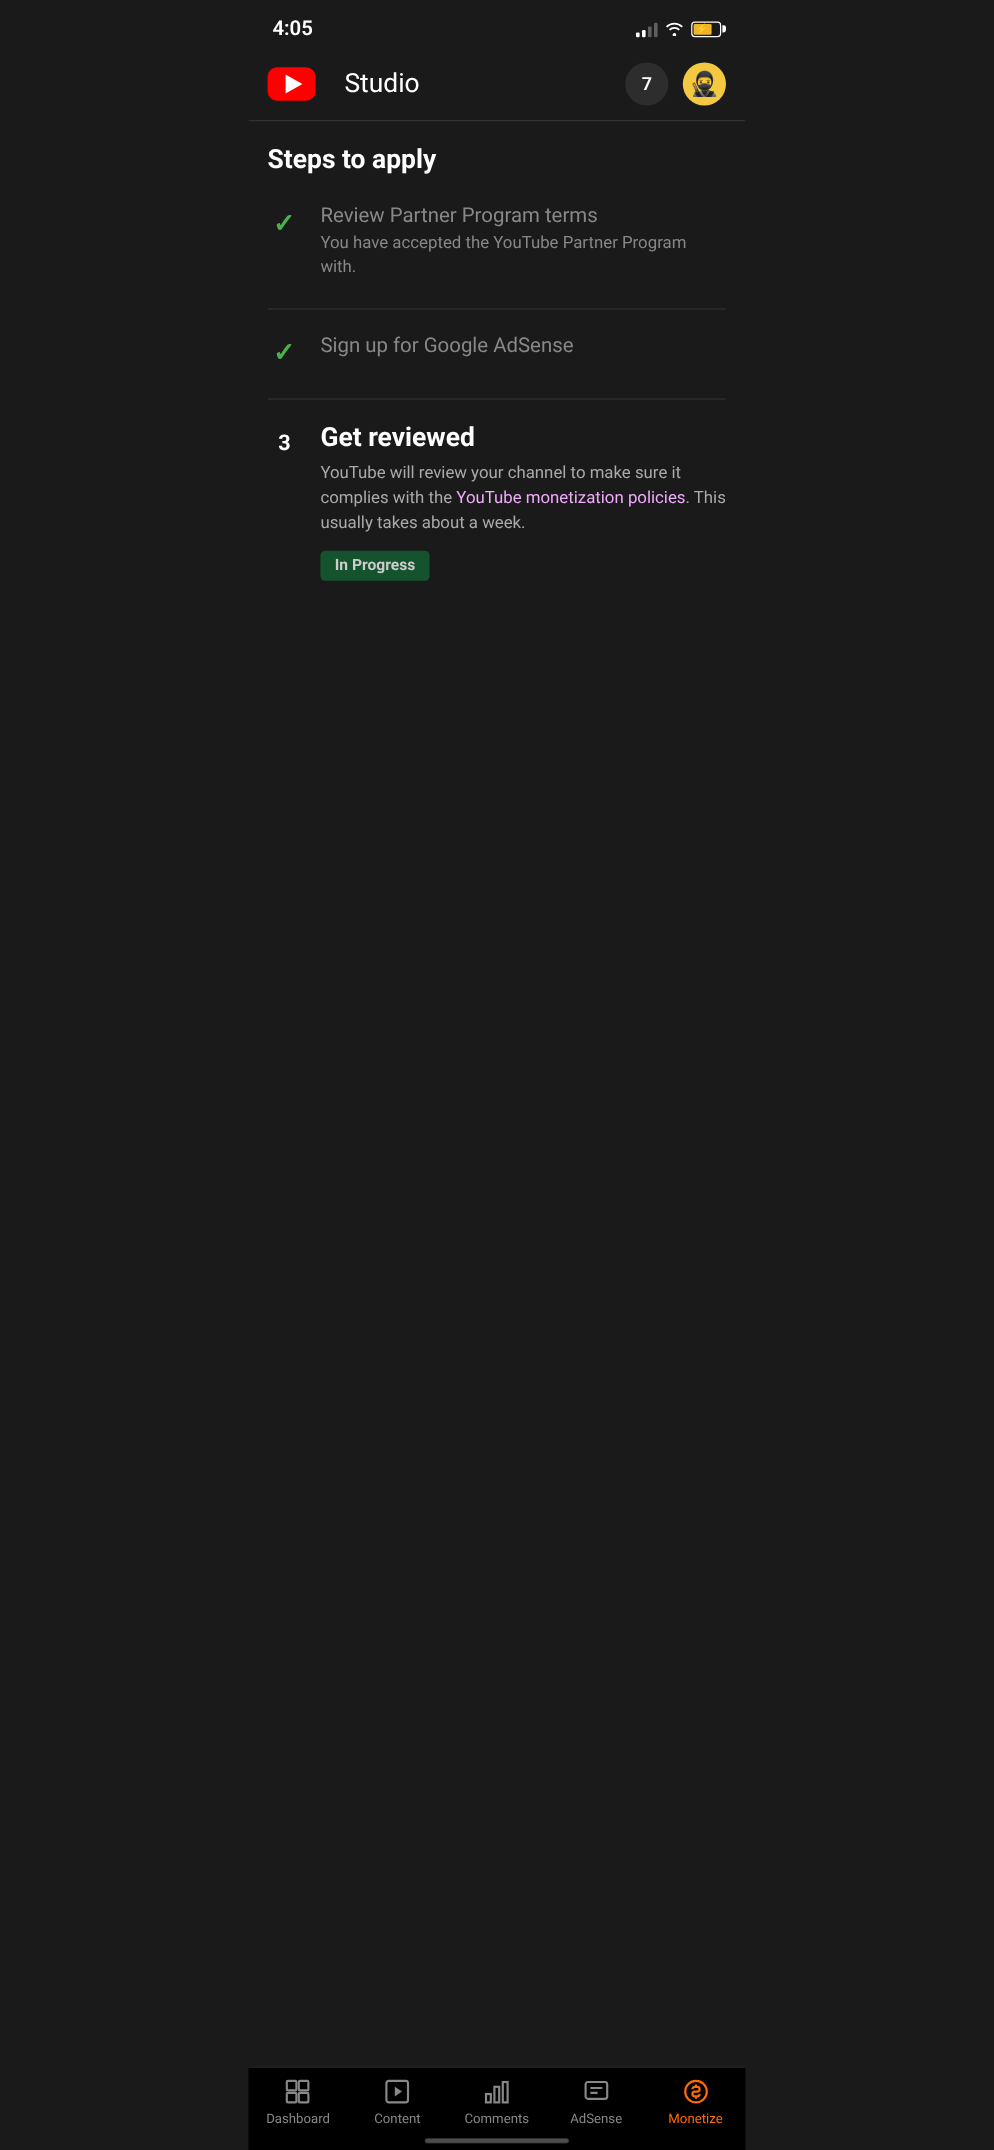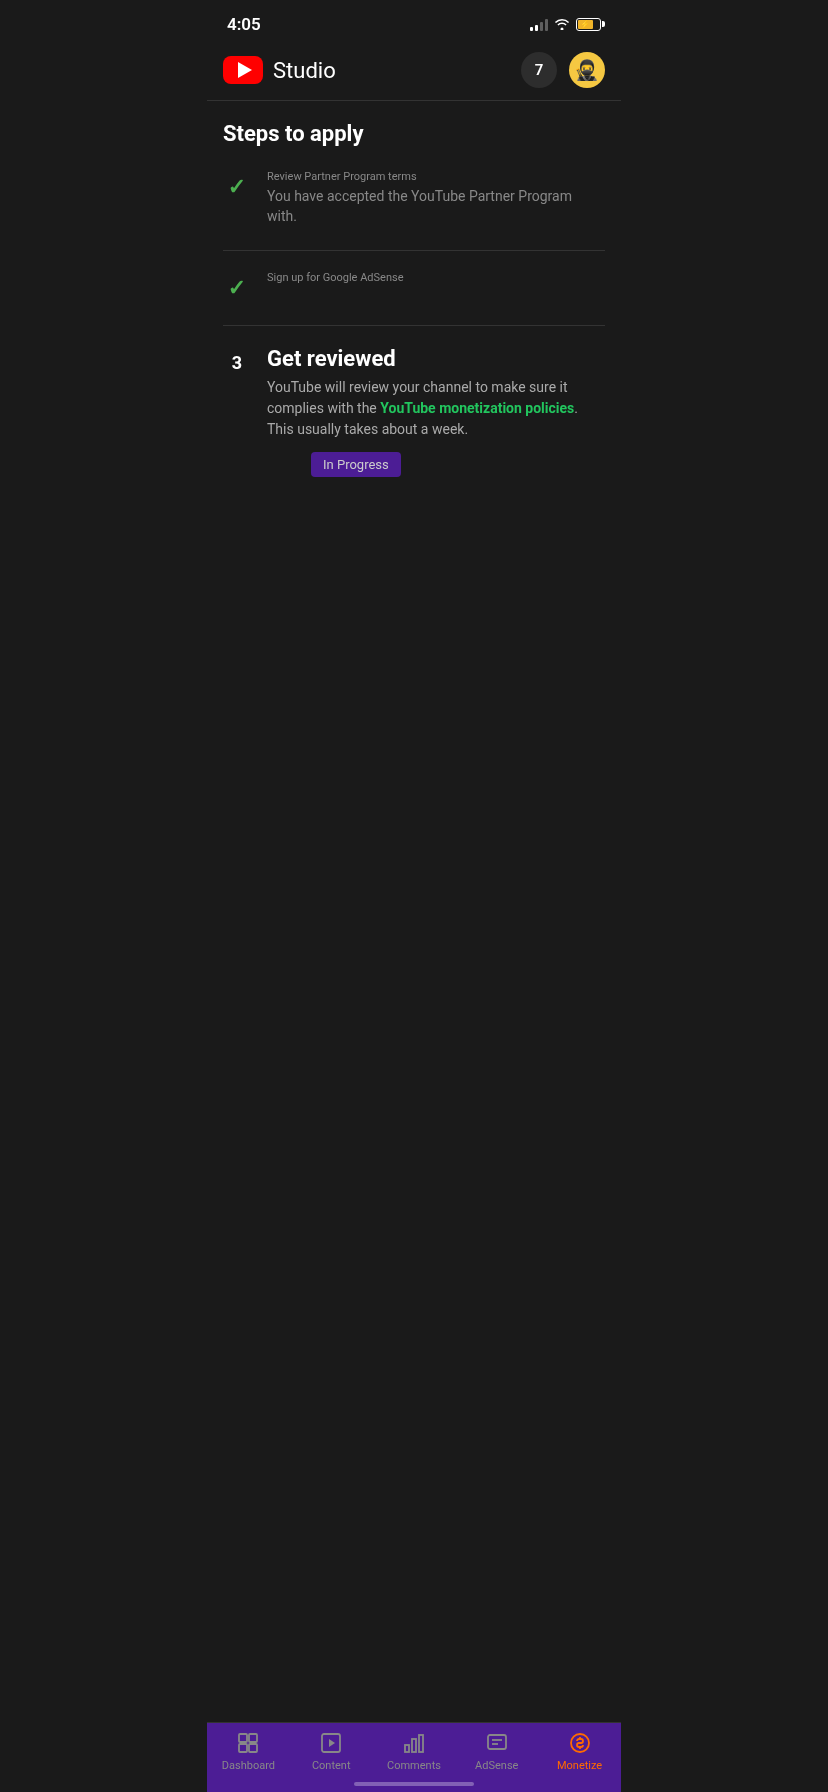--- a/index.html
+++ b/index.html
@@ -111,21 +111,21 @@
       display: flex;
       align-items: center;
       justify-content: space-between;
       padding: 8px 16px 12px 16px;
       border-bottom: 1px solid #333;
     }
 
     .logo-area {
       display: flex;
       align-items: center;
-      gap: 10px;
+      gap: 24px;
     }
 
     .yt-logo {
       width: 40px;
       height: 28px;
       background: #ff0000;
       border-radius: 8px;
       display: flex;
       align-items: center;
       justify-content: center;
@@ -222,21 +222,21 @@
       font-size: 18px;
       font-weight: 700;
       color: #ffffff;
     }
 
     .step-content {
       flex: 1;
     }
 
     .step-title-completed {
-      font-size: 11px;
+      font-size: 17px;
       font-weight: 400;
       color: #888888;
       margin-bottom: 4px;
     }
 
     .step-title-active {
       font-size: 22px;
       font-weight: 700;
       color: #ffffff;
       margin-bottom: 6px;
@@ -249,44 +249,42 @@
     }
 
     .step-description-active {
       font-size: 14px;
       color: #aaaaaa;
       line-height: 1.5;
       margin-bottom: 12px;
     }
 
     .link-text {
-      color: #22c55e;
+      color: #f0abfc;
       text-decoration: none;
-      font-weight: bold;
     }
 
     .status-badge {
       display: inline-block;
-      background: #4c1d95;
+      background: #14532d;
       color: #cccccc;
       font-size: 13px;
       padding: 5px 12px;
       border-radius: 4px;
-      font-weight: 400;
-      margin-left: 44px;
+      font-weight: 700;
     }
 
     
     .bottom-nav {
       position: fixed;
       bottom: 0;
       left: 50%;
       transform: translateX(-50%);
       width: 414px;
-      background: #4c1d95;
+      background: #000000;
       border-top: 1px solid #333;
       display: flex;
       justify-content: space-around;
       align-items: center;
       padding: 8px 0 20px 0;
     }
 
     .nav-item {
       display: flex;
       flex-direction: column;

